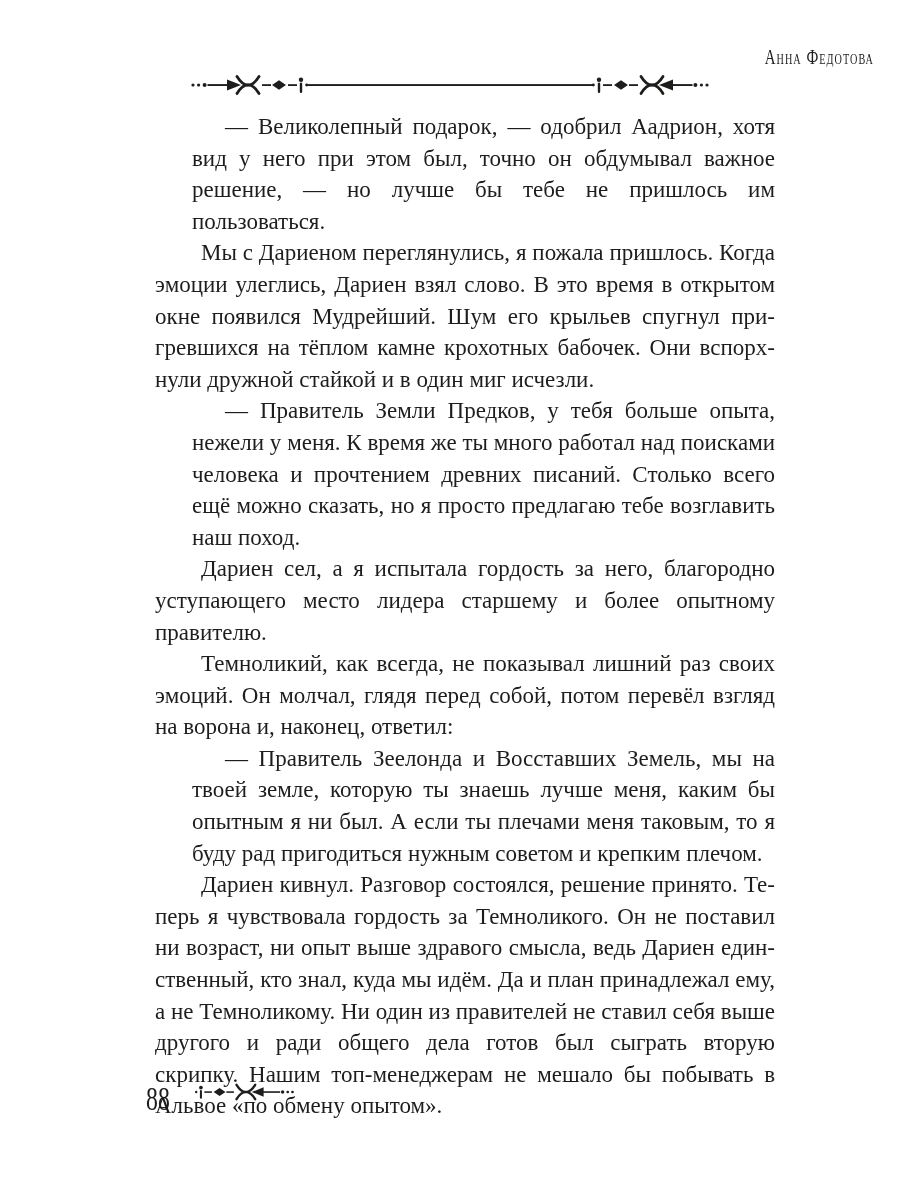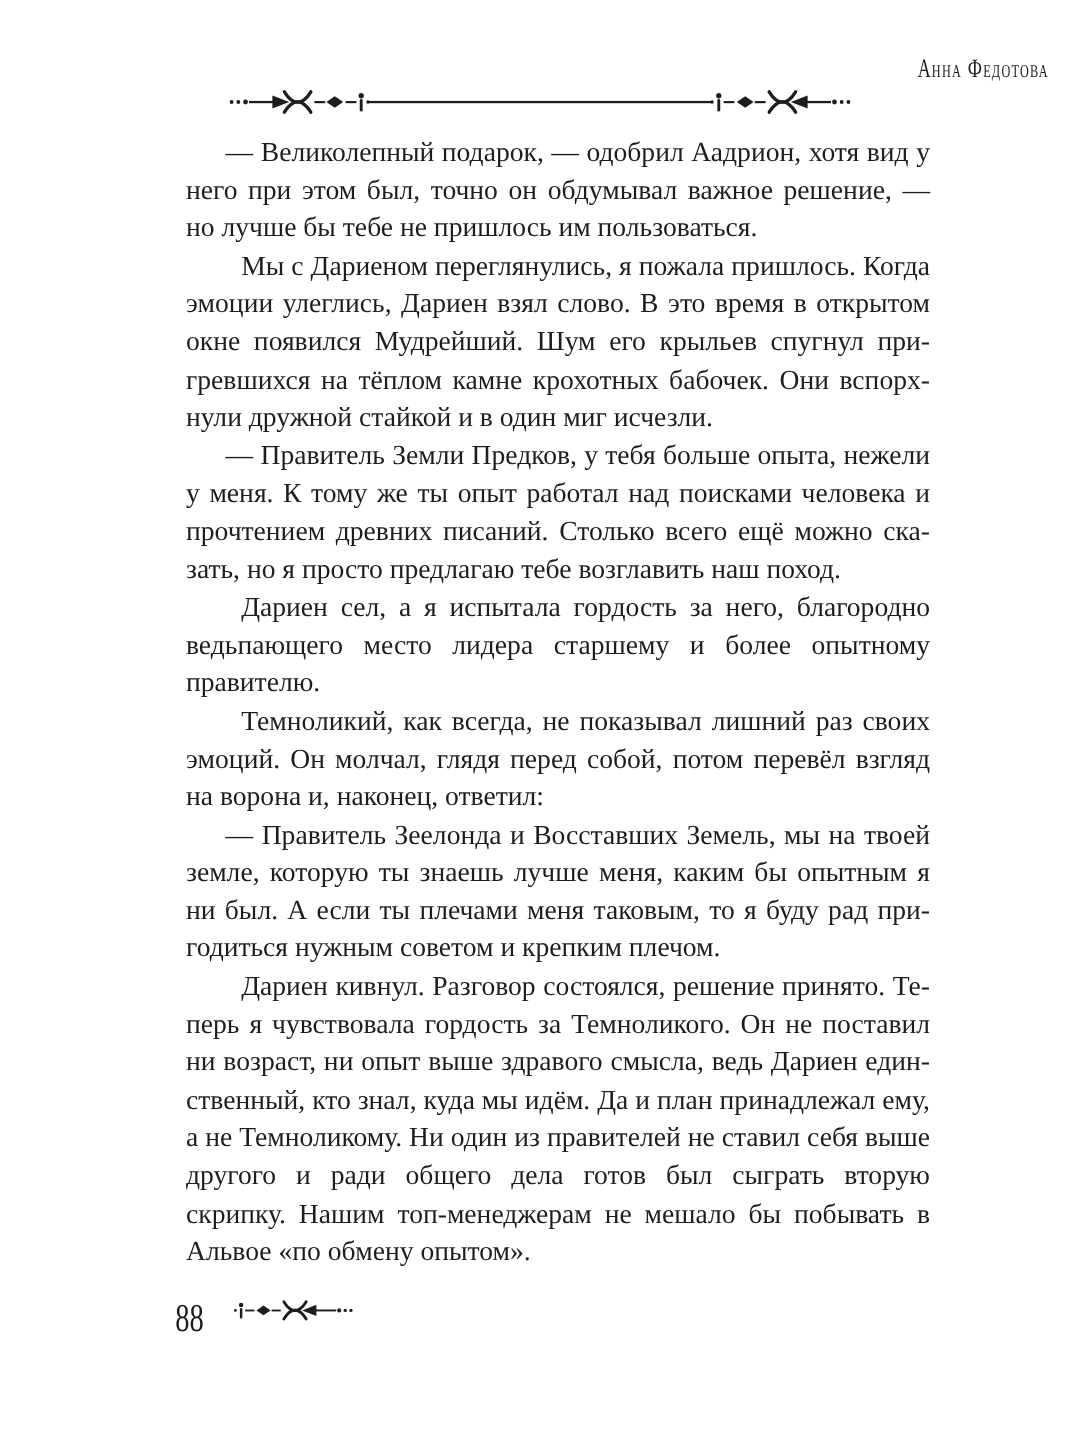--- a/index.html
+++ b/index.html
@@ -40,21 +40,21 @@
   .body-text {
     position:absolute;
     top:111px; left:155px;
     width:620px;
     font-size:23px;
     line-height:31.6px;
     text-align:justify;
     hyphens:auto;
   }
   .body-text p { margin:0; text-indent:46px; }
-  .body-text p.dialogue { text-indent:33px; }
+  .body-text p.dialogue { text-indent:33px;margin-left:37px; }
   
   .footer {
     position:absolute;
     top:1083px; left:146px;
     display:flex; 
   }
   .page-number {
     display:inline-block;
     font-size:33px;
     line-height:33px;
@@ -89,22 +89,22 @@
         <circle class="ink-f" cx="116.6" cy="10" r="1.4"></circle>
       </g>
       <rect class="ink-f" x="117" y="9.1" width="286" height="1.9"></rect>
       <use href="#orng" transform="translate(520,0) scale(-1,1)"></use>
     </svg>
   </div>
 
   <div class="body-text">
       <p class="para dialogue">— Великолепный подарок, — одобрил Аадрион, хотя вид у него при этом был, точно он обдумывал важное решение, — но лучше бы тебе не пришлось им пользоваться.</p>
       <p class="para">Мы с Дариеном переглянулись, я пожала пришлось. Когда эмоции улеглись, Дариен взял слово. В это время в открытом окне появился Мудрейший. Шум его крыльев спугнул при­гревшихся на тёплом камне крохотных бабочек. Они вспорх­нули дружной стайкой и в один миг исчезли.</p>
-      <p class="para dialogue">— Правитель Земли Предков, у тебя больше опыта, нежели у меня. К тому же ты опыт работал над поисками человека и прочтением древних писаний. Столько всего ещё можно ска­зать, но я просто предлагаю тебе возглавить наш поход.</p>
-      <p class="para">Дариен сел, а я испытала гордость за него, благородно ведь­пающего место лидера старшему и более опытному прави­телю.</p>
+      <p class="para dialogue">— Правитель Земли Предков, у тебя больше опыта, нежели у меня. К время же ты много работал над поисками человека и прочтением древних писаний. Столько всего ещё можно ска­зать, но я просто предлагаю тебе возглавить наш поход.</p>
+      <p class="para">Дариен сел, а я испытала гордость за него, благородно усту­пающего место лидера старшему и более опытному прави­телю.</p>
       <p class="para">Темноликий, как всегда, не показывал лишний раз своих эмоций. Он молчал, глядя перед собой, потом перевёл взгляд на ворона и, наконец, ответил:</p>
       <p class="para dialogue">— Правитель Зеелонда и Восставших Земель, мы на твоей земле, которую ты знаешь лучше меня, каким бы опытным я ни был. А если ты плечами меня таковым, то я буду рад при­годиться нужным советом и крепким плечом.</p>
       <p class="para">Дариен кивнул. Разговор состоялся, решение принято. Те­перь я чувствовала гордость за Темноликого. Он не поставил ни возраст, ни опыт выше здравого смысла, ведь Дариен един­ственный, кто знал, куда мы идём. Да и план принадлежал ему, а не Темноликому. Ни один из правителей не ставил себя выше другого и ради общего дела готов был сыграть вторую скрипку. Нашим топ-менеджерам не мешало бы побывать в Альвое «по обмену опытом».</p>
     </div>
 
   <div class="footer">
     <span class="page-number">88</span>
     <svg class="footer-ornament" viewBox="0 0 118 20" aria-hidden="true">
       <use href="#orng" transform="translate(118,0) scale(-1,1)"></use>
     </svg>

